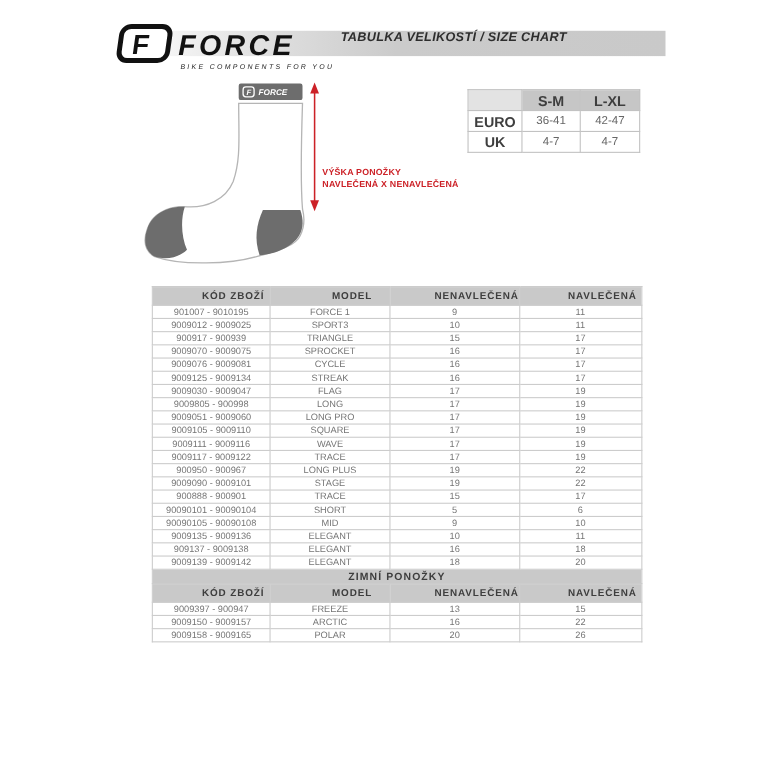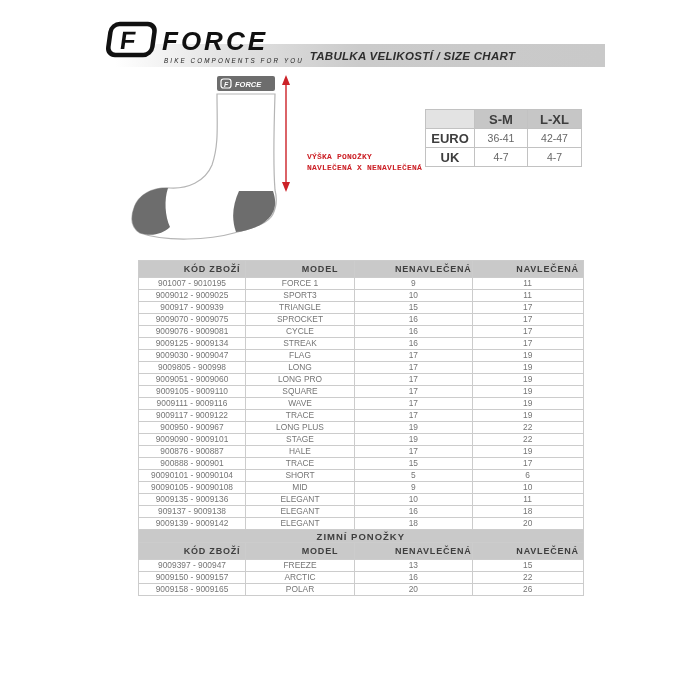--- a/index.html
+++ b/index.html
@@ -1,32 +1,32 @@
 <!DOCTYPE html>
 <html><head>
 <meta charset="utf-8">
 <style>
   html,body{margin:0;padding:0;background:#fff;}
   .page{position:relative;width:700px;height:700px;background:#ffffff;overflow:hidden;
         font-family:"Liberation Sans", sans-serif;}
 
   
-  .top-bar{position:absolute;left:115px;top:44px;width:490px;height:23px;
+  .top-bar{position:absolute;left:115px;top:28px;width:490px;height:23px;
     background:linear-gradient(90deg,#ffffff 0%,#e3e3e3 22%,#cbcbcb 50%,#c9c9c9 100%);
-    display:flex;align-items:center;justify-content:center;padding-left:105px;box-sizing:border-box;}
+    display:flex;justify-content:center;padding-left:105px;box-sizing:border-box;}
   .top-bar .bar-title{font-size:11.5px;font-weight:bold;font-style:italic;color:#2d2d2d;letter-spacing:0.3px;}
 
   .logo{position:absolute;left:92px;top:21px;}
 
   
-  .sock-note{position:absolute;left:307px;top:151px;width:150px;color:#cc2127;
-    font-size:8px;font-weight:bold;line-height:11px;letter-spacing:0.2px;font-family:Liberation Mono, monospace;}
-
-  
-  .size-table{position:absolute;left:425px;top:81px;border-collapse:collapse;table-layout:fixed;margin-top:28px;}
+  .sock-note{position:absolute;left:293px;top:151px;width:150px;color:#cc2127;
+    font-size:8px;font-weight:bold;line-height:11px;letter-spacing:0.2px;}
+
+  
+  .size-table{position:absolute;left:425px;top:81px;border-collapse:collapse;table-layout:fixed;}
   .size-table th,.size-table td{border:1px solid #c2c2c2;text-align:center;height:18px;padding:0;}
   .size-table th.corner{background:#e3e3e3;}
   .size-table th.colhead{background:#c6c6c6;font-size:13px;font-weight:bold;color:#3e3e3e;}
   .size-table td.rowlabel{background:#fff;font-size:13px;font-weight:bold;color:#3e3e3e;}
   .size-table td.val{background:#fff;font-size:10.5px;color:#666;}
 
   
   .main-table{position:absolute;left:138px;top:260px;border-collapse:collapse;table-layout:fixed;}
   .main-table td{border:1px solid #cccccc;text-align:center;padding:0;}
   .main-table td.title{background:#c9c9c9;height:21px;font-size:14.5px;font-weight:bold;
@@ -209,26 +209,20 @@
           <td class="data">19</td>
           <td class="data">22</td>
         </tr>
         <tr>
           <td class="data">9009090 - 9009101</td>
           <td class="data">STAGE</td>
           <td class="data">19</td>
           <td class="data">22</td>
         </tr>
         <tr>
-          <td class="data">900876 - 900887</td>
-          <td class="data">HALE</td>
-          <td class="data">17</td>
-          <td class="data">19</td>
-        </tr>
-        <tr>
           <td class="data">900888 - 900901</td>
           <td class="data">TRACE</td>
           <td class="data">15</td>
           <td class="data">17</td>
         </tr>
         <tr>
           <td class="data">90090101 - 90090104</td>
           <td class="data">SHORT</td>
           <td class="data">5</td>
           <td class="data">6</td>

